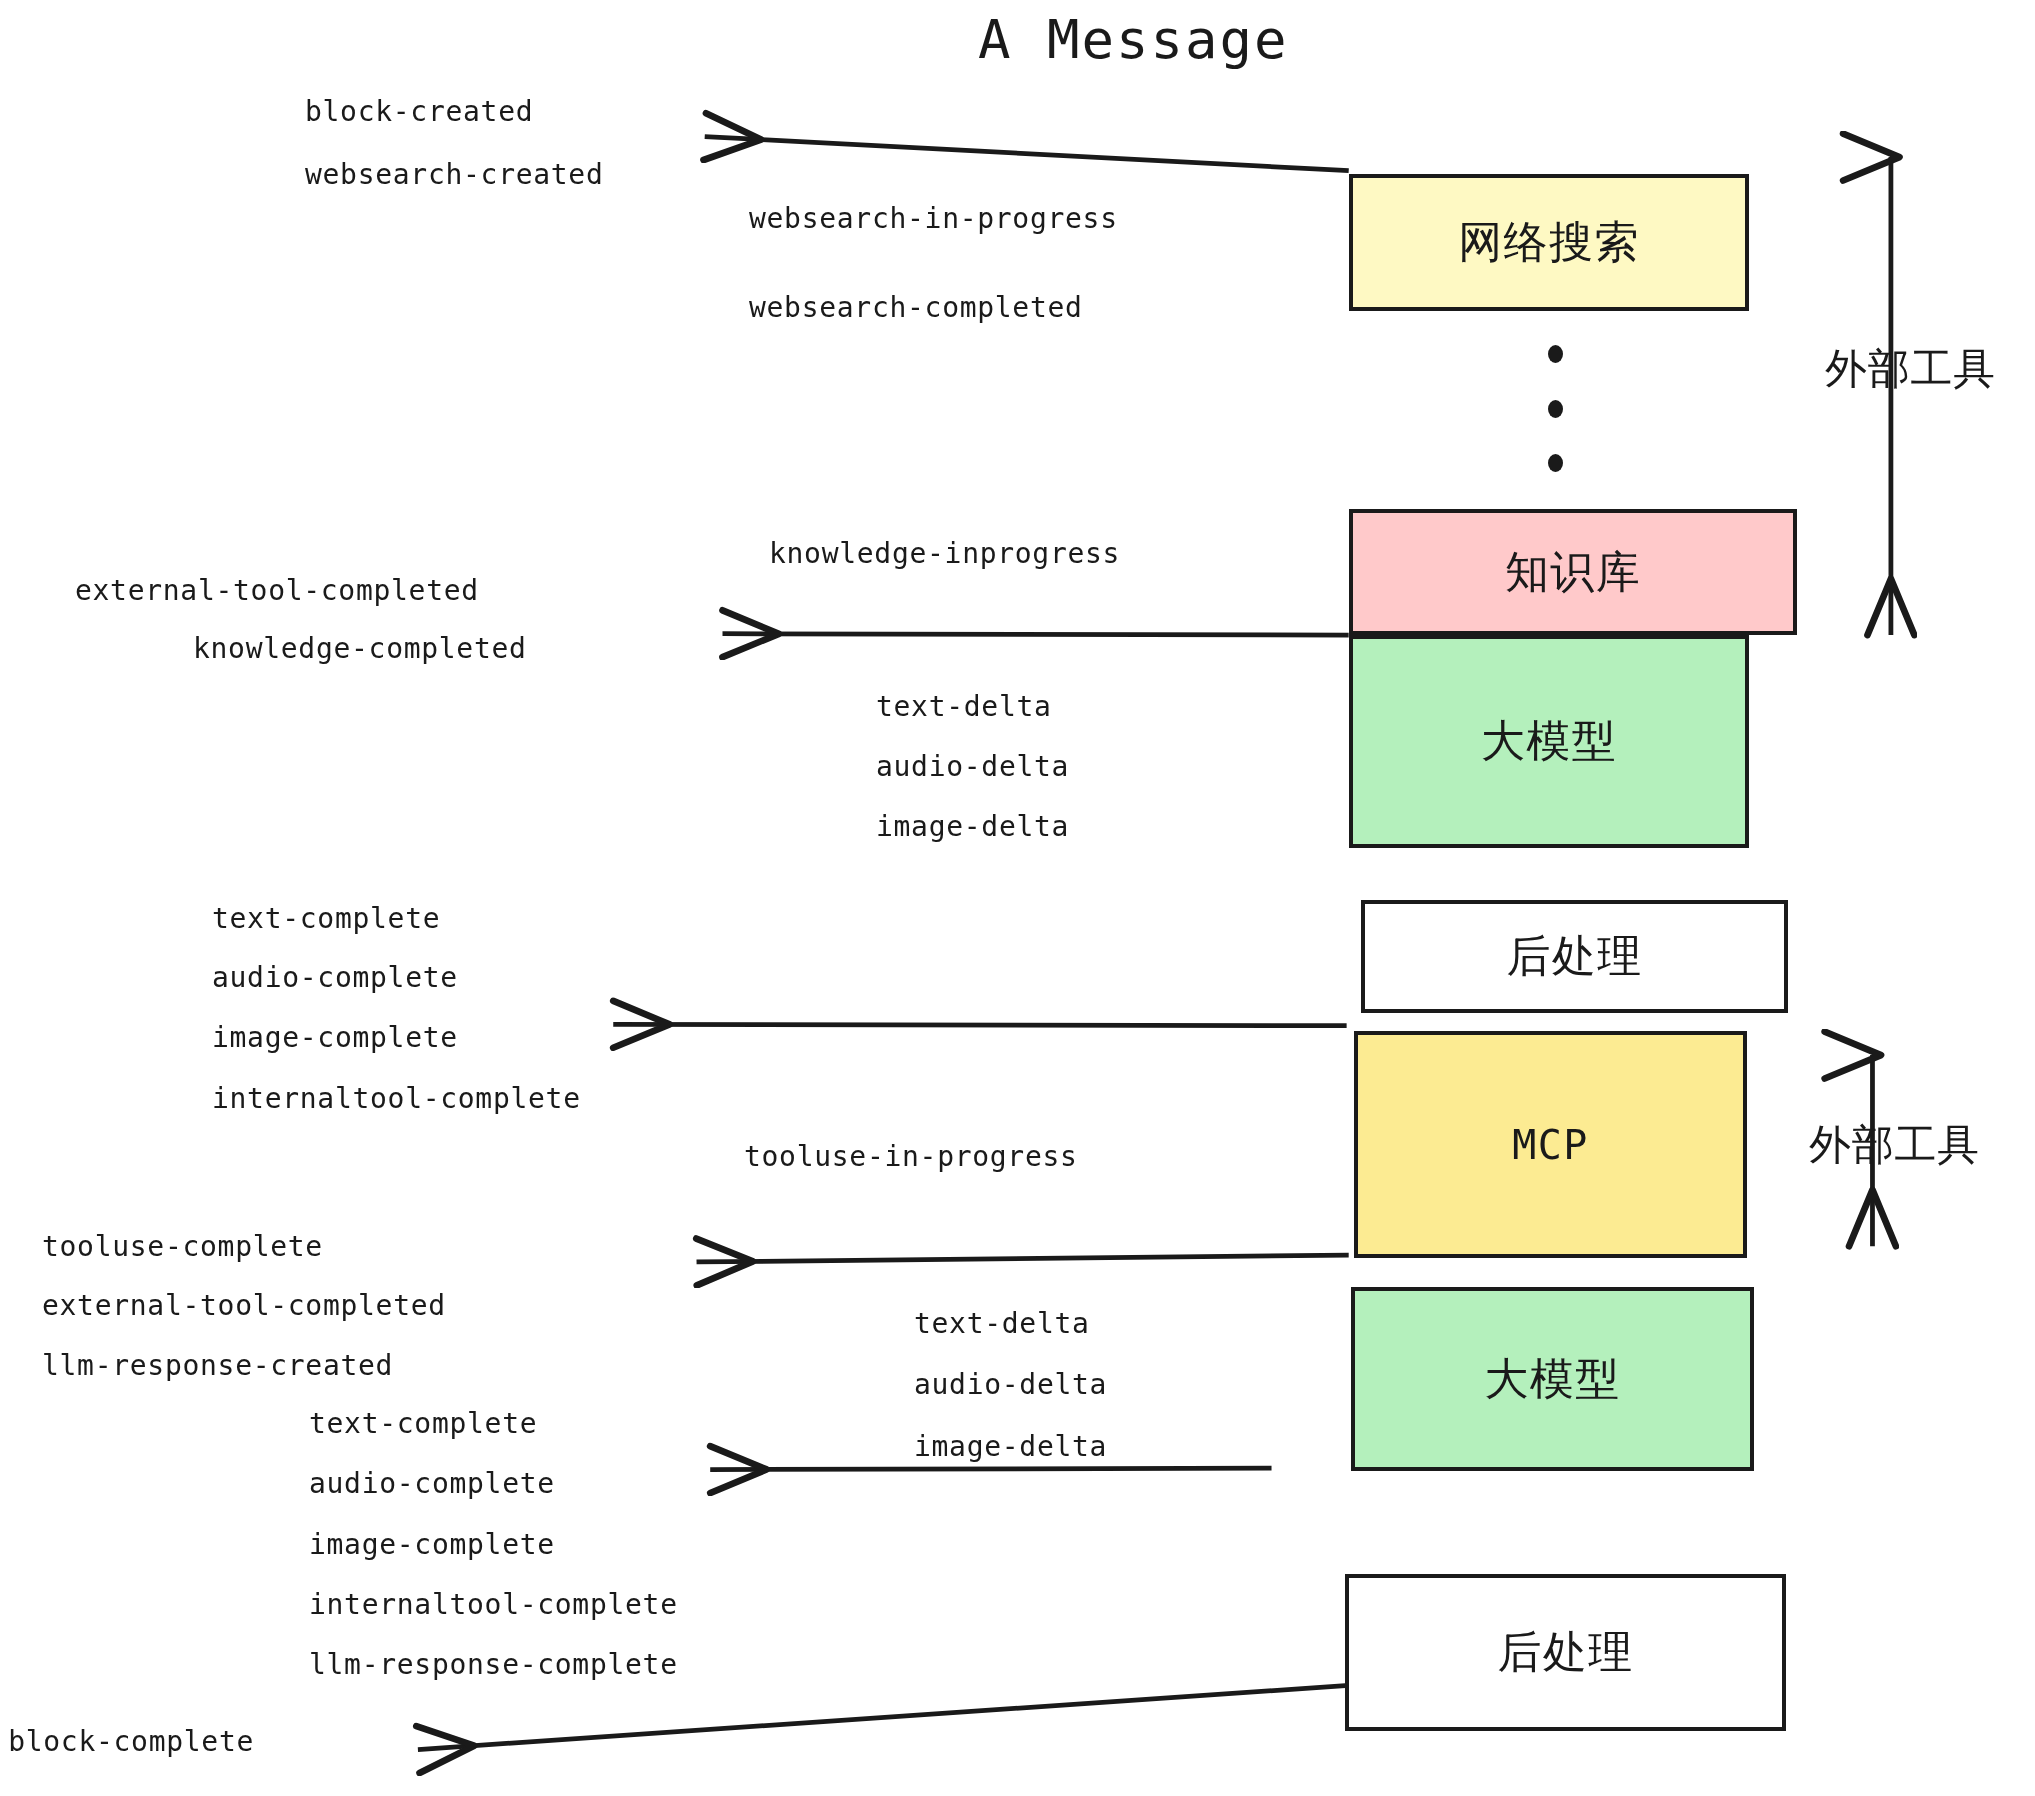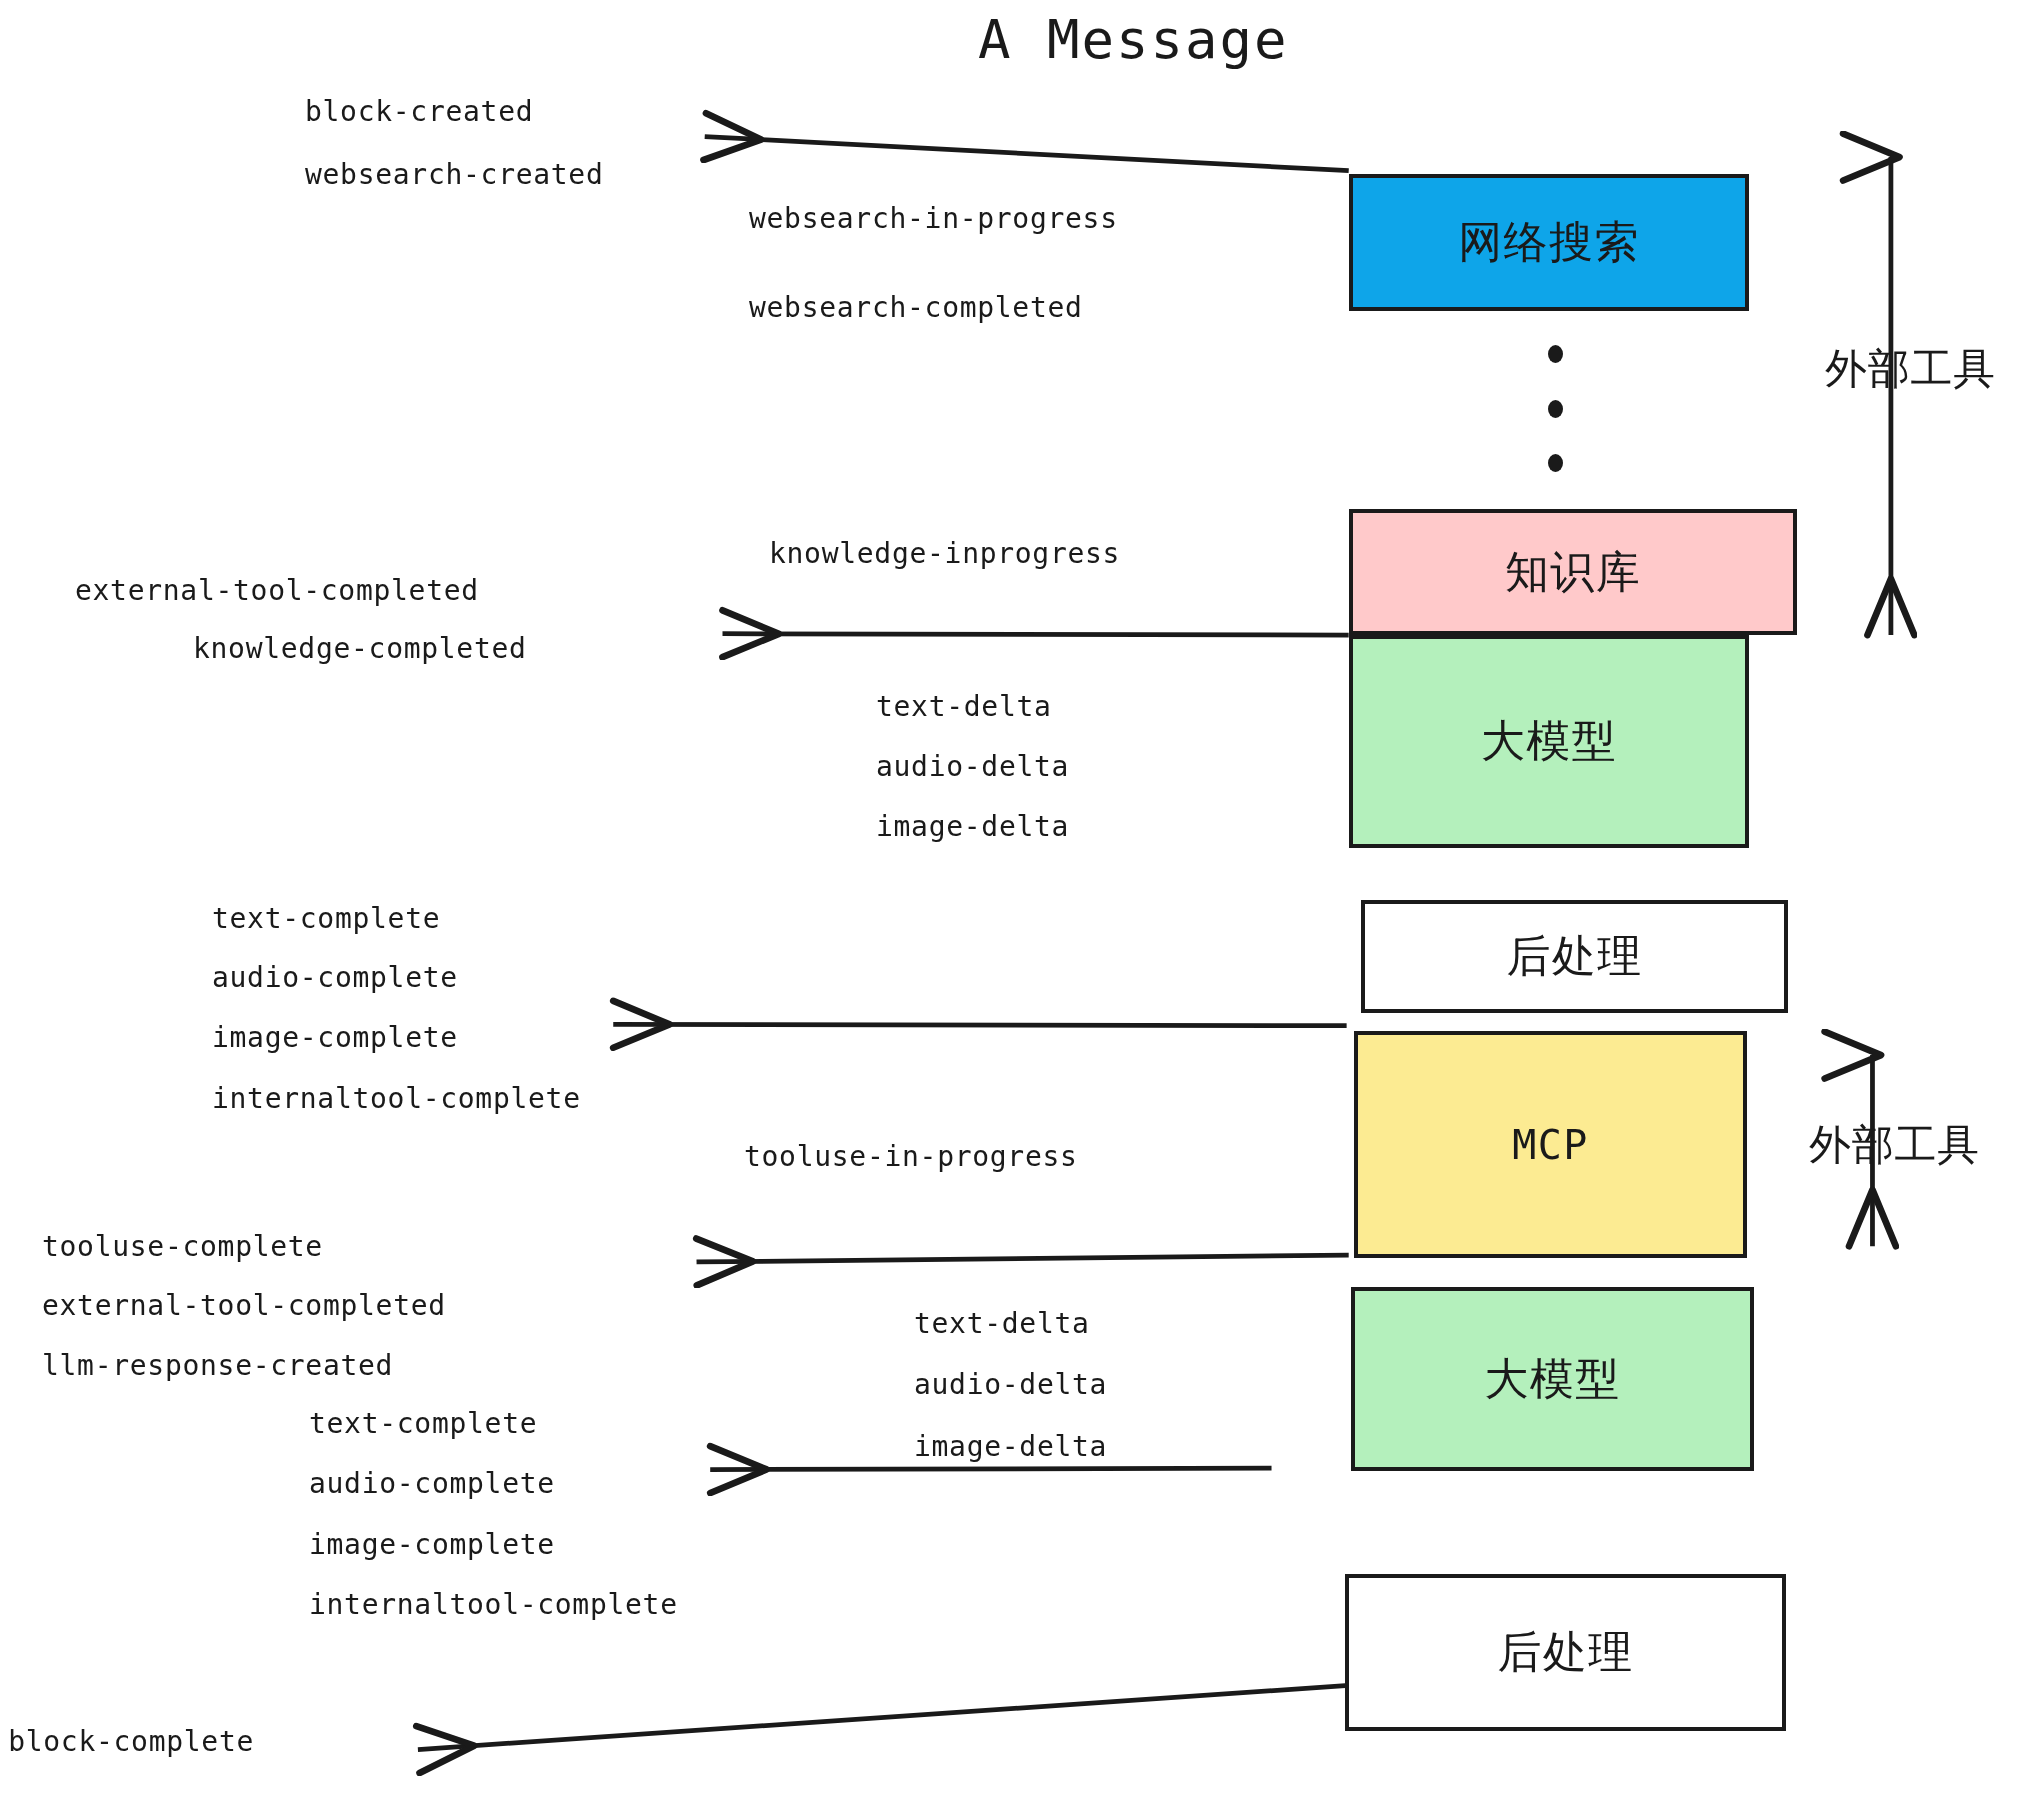--- a/index.html
+++ b/index.html
@@ -112,21 +112,21 @@
     <path d="M2769,230 L2769,930" fill="none" stroke="#1a1a1a" stroke-width="7" marker-start="url(#ahu)" marker-end="url(#ah)"></path>
 
     <path d="M2742,1545 L2742,1825" fill="none" stroke="#1a1a1a" stroke-width="7" marker-start="url(#ahu)" marker-end="url(#ah)"></path>
   </svg>
 
   <div class="dot" style="left:1548px; top:345px;"></div>
   <div class="dot" style="left:1548px; top:400px;"></div>
   <div class="dot" style="left:1548px; top:454px;"></div>
 
   <div class="boxwrap" style="left:1349px; top:174px; width:400px; height:137px;">
-    <div class="box" style="background:#0ea5e9;">
+    <div class="box" style="background:#fef9c3;">
       <span class="box-label">网络搜索</span>
     </div>
   </div>
 
   <div class="boxwrap" style="left:1349px; top:509px; width:448px; height:126px;">
     <div class="box" style="background:#ffc9ca;">
       <span class="box-label">知识库</span>
     </div>
   </div>
 
@@ -187,17 +187,18 @@
   <div class="evt" style="left:42px;   top:1352px;">llm-response-created</div>
 
   <div class="evt" style="left:914px; top:1310px;">text-delta</div>
   <div class="evt" style="left:914px; top:1371px;">audio-delta</div>
   <div class="evt" style="left:914px; top:1433px;">image-delta</div>
 
   <div class="evt" style="left:309px;  top:1410px;">text-complete</div>
   <div class="evt" style="left:309px;  top:1470px;">audio-complete</div>
   <div class="evt" style="left:309px;  top:1531px;">image-complete</div>
   <div class="evt" style="left:309px;  top:1591px;">internaltool-complete</div>
+  <div class="evt" style="left:309px;  top:1651px;">llm-response-complete</div>
 
   <div class="evt" style="left:8.2px;   top:1728px;">block-complete</div>
 
 </div>
 
 
 </body></html>

